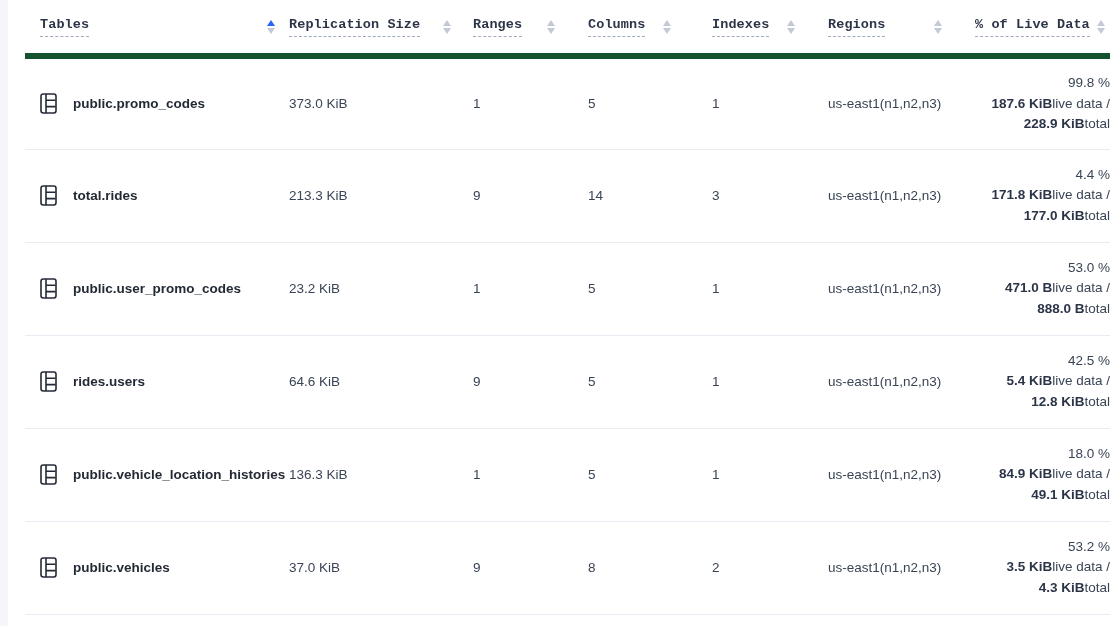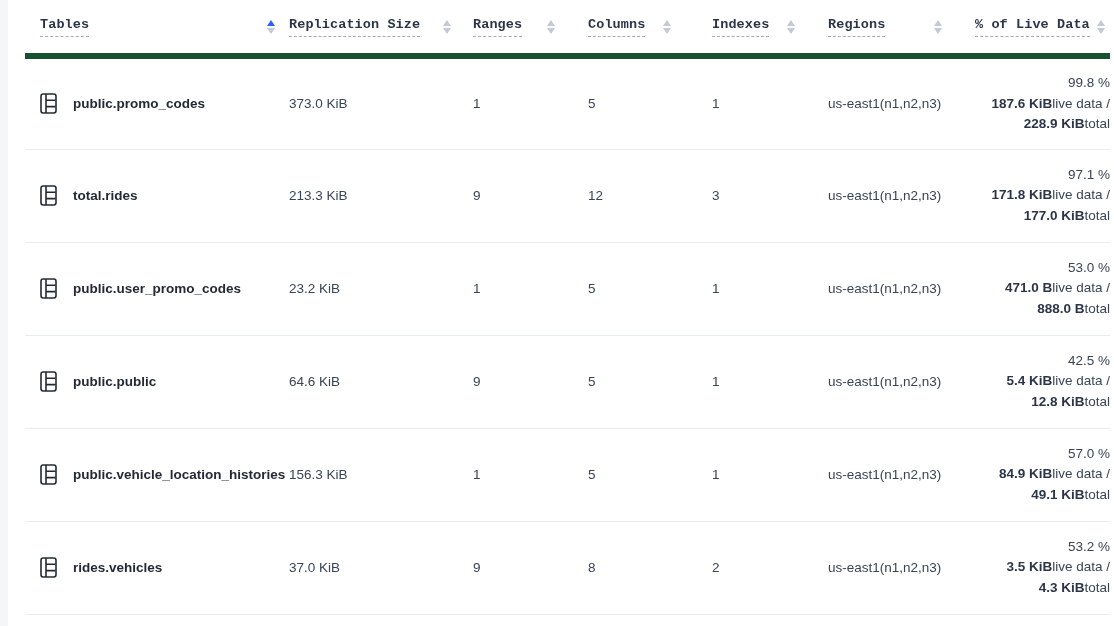--- a/index.html
+++ b/index.html
@@ -198,25 +198,25 @@
           <svg width="17" height="21" viewBox="0 0 17 21" fill="none">
             <rect x="1" y="1" width="15" height="19" rx="2.2" stroke="#242a35" stroke-width="1.6"></rect>
             <path d="M6 1 V20 M6 7.3 H15.5 M6 13.6 H15.5" stroke="#242a35" stroke-width="1.6"></path>
           </svg>
         </span>
         <a class="tbl-name">total.rides</a>
       </div>
     </td>
     <td class="c1">213.3 KiB</td>
     <td class="c2">9</td>
-    <td class="c3">12</td>
+    <td class="c3">14</td>
     <td class="c4">3</td>
     <td class="c5">us-east1(n1,n2,n3)</td>
     <td class="c6 live-cell">
-      <div class="live-line">97.1 %</div>
+      <div class="live-line">4.4 %</div>
       <div class="live-line">
         <span class="live-strong">171.8 KiB</span><span class="sfx">live data /</span>
       </div>
       <div class="live-line">
         <span class="live-strong">177.0 KiB</span><span class="sfx">total</span>
       </div>
     </td>
   </tr>
 
   <tr>
@@ -249,21 +249,21 @@
 
   <tr>
     <td class="c0">
       <div class="name-wrap">
         <span class="tbl-icon">
           <svg width="17" height="21" viewBox="0 0 17 21" fill="none">
             <rect x="1" y="1" width="15" height="19" rx="2.2" stroke="#242a35" stroke-width="1.6"></rect>
             <path d="M6 1 V20 M6 7.3 H15.5 M6 13.6 H15.5" stroke="#242a35" stroke-width="1.6"></path>
           </svg>
         </span>
-        <a class="tbl-name">public.public</a>
+        <a class="tbl-name">rides.users</a>
       </div>
     </td>
     <td class="c1">64.6 KiB</td>
     <td class="c2">9</td>
     <td class="c3">5</td>
     <td class="c4">1</td>
     <td class="c5">us-east1(n1,n2,n3)</td>
     <td class="c6 live-cell">
       <div class="live-line">42.5 %</div>
       <div class="live-line">
@@ -280,46 +280,46 @@
       <div class="name-wrap">
         <span class="tbl-icon">
           <svg width="17" height="21" viewBox="0 0 17 21" fill="none">
             <rect x="1" y="1" width="15" height="19" rx="2.2" stroke="#242a35" stroke-width="1.6"></rect>
             <path d="M6 1 V20 M6 7.3 H15.5 M6 13.6 H15.5" stroke="#242a35" stroke-width="1.6"></path>
           </svg>
         </span>
         <a class="tbl-name">public.vehicle_location_histories</a>
       </div>
     </td>
-    <td class="c1">156.3 KiB</td>
+    <td class="c1">136.3 KiB</td>
     <td class="c2">1</td>
     <td class="c3">5</td>
     <td class="c4">1</td>
     <td class="c5">us-east1(n1,n2,n3)</td>
     <td class="c6 live-cell">
-      <div class="live-line">57.0 %</div>
+      <div class="live-line">18.0 %</div>
       <div class="live-line">
         <span class="live-strong">84.9 KiB</span><span class="sfx">live data /</span>
       </div>
       <div class="live-line">
         <span class="live-strong">49.1 KiB</span><span class="sfx">total</span>
       </div>
     </td>
   </tr>
 
   <tr>
     <td class="c0">
       <div class="name-wrap">
         <span class="tbl-icon">
           <svg width="17" height="21" viewBox="0 0 17 21" fill="none">
             <rect x="1" y="1" width="15" height="19" rx="2.2" stroke="#242a35" stroke-width="1.6"></rect>
             <path d="M6 1 V20 M6 7.3 H15.5 M6 13.6 H15.5" stroke="#242a35" stroke-width="1.6"></path>
           </svg>
         </span>
-        <a class="tbl-name">rides.vehicles</a>
+        <a class="tbl-name">public.vehicles</a>
       </div>
     </td>
     <td class="c1">37.0 KiB</td>
     <td class="c2">9</td>
     <td class="c3">8</td>
     <td class="c4">2</td>
     <td class="c5">us-east1(n1,n2,n3)</td>
     <td class="c6 live-cell">
       <div class="live-line">53.2 %</div>
       <div class="live-line">

